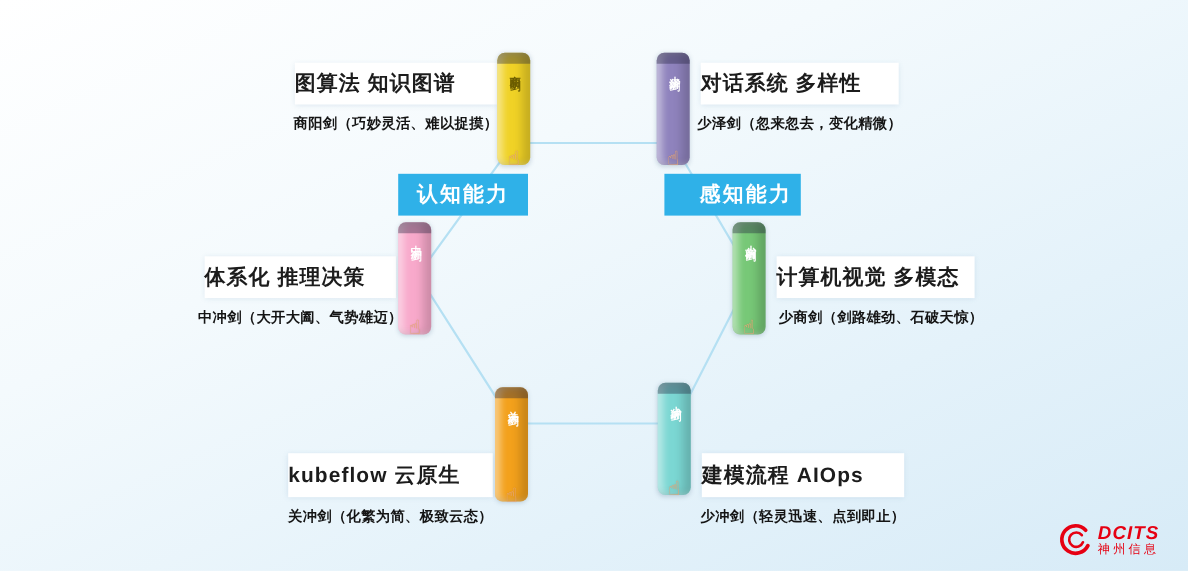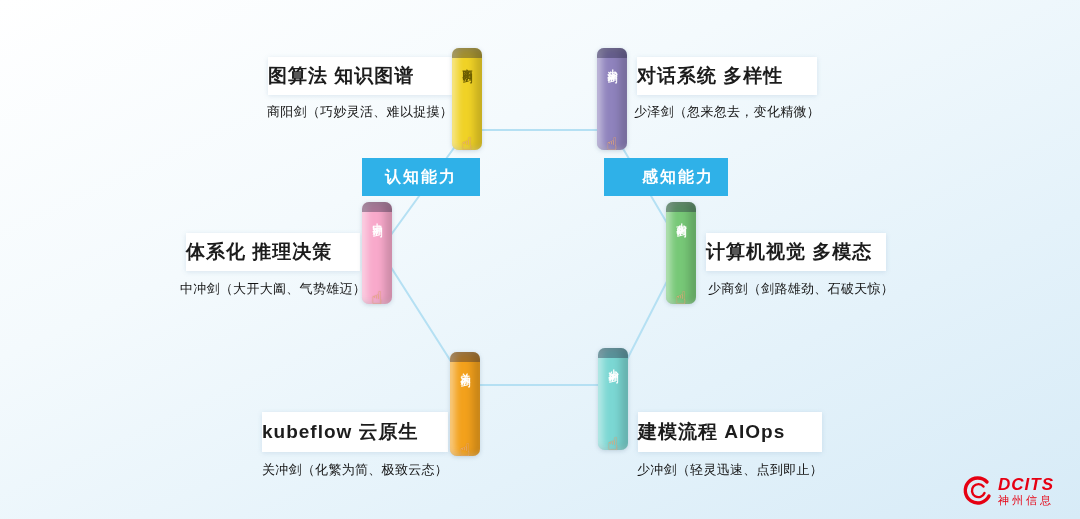--- a/index.html
+++ b/index.html
@@ -35,27 +35,28 @@
     white-space: nowrap;
   }
   .desc {
     position: absolute;
     font-size: 13px;
     color: #141414;
     text-align: center;
     letter-spacing: 0.3px;
     z-index: 3;
     white-space: nowrap;
+    font-weight: bold;
   }
   .cap {
     position: absolute;
     background: #2fb1e8;
     color: #ffffff;
     font-weight: bold;
-    font-size: 16px;
+    font-size: 19px;
     letter-spacing: 2px;
     display: flex;
     align-items: center;
     justify-content: center;
     z-index: 2;
     white-space: nowrap;
   }
   .sword {
     position: absolute;
     width: 30px;

